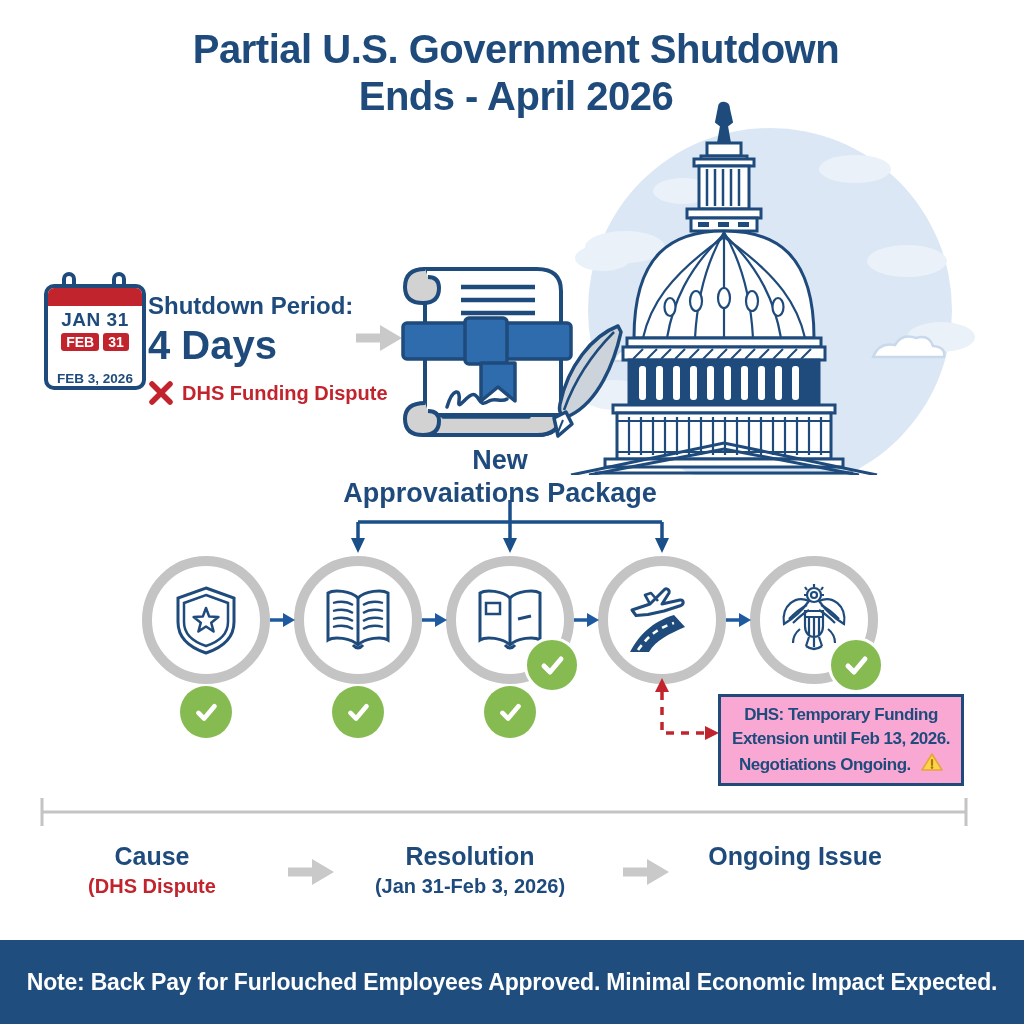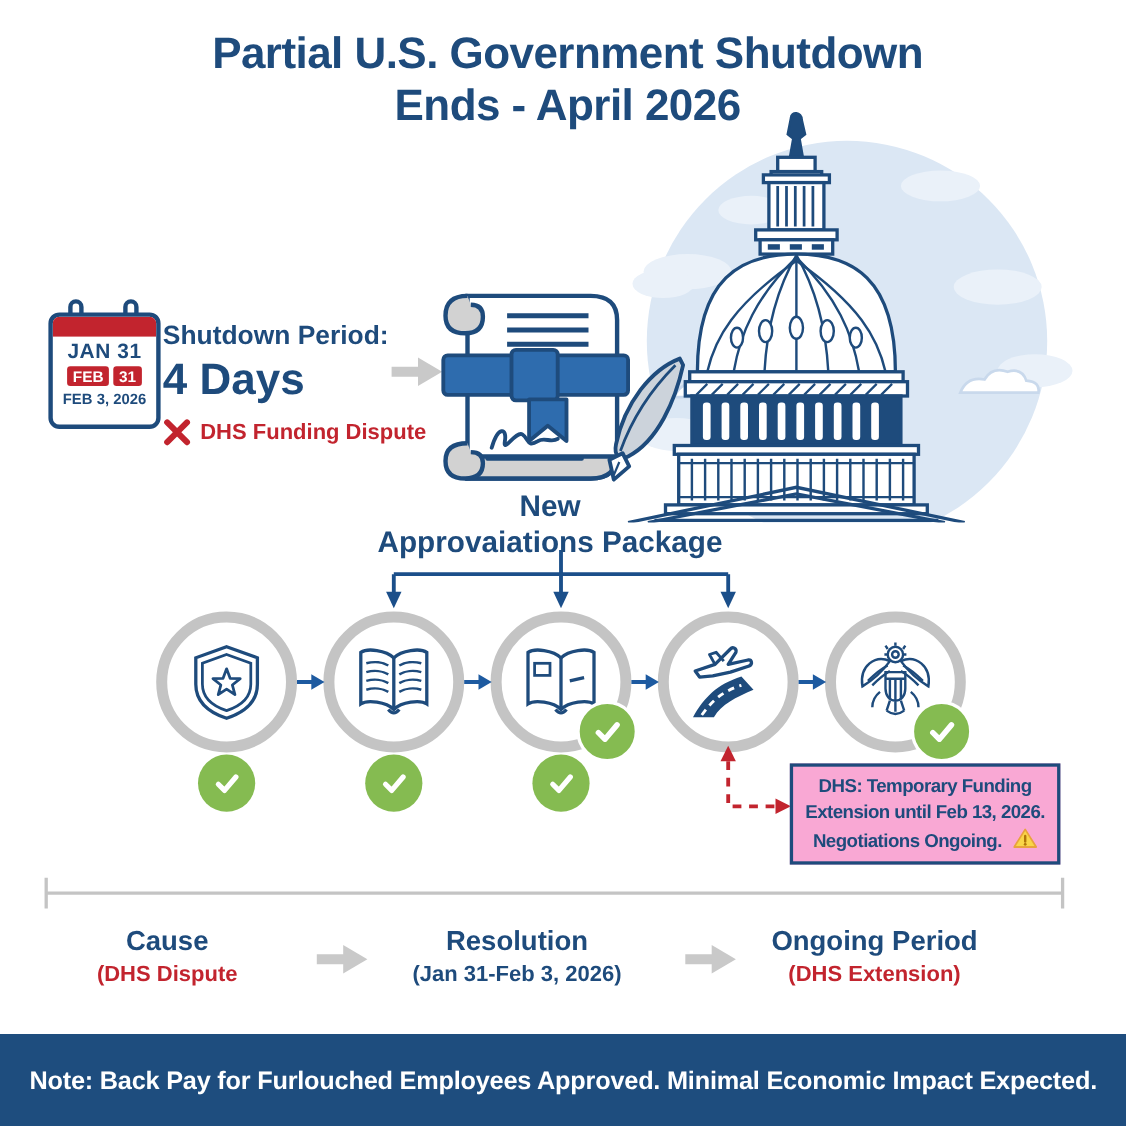--- a/index.html
+++ b/index.html
@@ -17,21 +17,21 @@
   .calendar{left:44px;top:272px;width:102px;height:120px;z-index:3}
   .cal-ring{position:absolute;top:0;width:14px;height:26px;background:#fff;
             border:4px solid var(--navy);border-radius:7px}
   .cal-body{position:absolute;top:12px;left:0;width:102px;height:106px;background:#fff;
             border:4px solid var(--navy);border-radius:10px;overflow:hidden;text-align:center}
   .cal-head{height:18px;background:var(--red)}
   .cal-start{margin-top:3px;font-size:19px;font-weight:bold;color:var(--navy);letter-spacing:.5px}
   .cal-badges{margin-top:2px;display:flex;justify-content:center;gap:4px}
   .cal-badge{background:var(--red);color:#fff;font-size:14px;font-weight:bold;
              padding:1px 5px;border-radius:3px}
-  .cal-end{margin-top:4px;font-size:13.5px;font-weight:bold;color:var(--navy)}
+  .cal-end{margin-top:20px;font-size:13.5px;font-weight:bold;color:var(--navy)}
   
   .shutdown{left:148px;top:292px;width:260px;z-index:3}
   .sd-label{font-size:24px;font-weight:bold;color:var(--navy)}
   .sd-days{font-size:40px;font-weight:bold;color:var(--navy);margin-top:3px}
   .sd-dispute{margin-top:12px;display:flex;align-items:center;gap:8px;
               color:var(--red);font-size:20px;font-weight:bold;white-space:nowrap}
   
   .package{left:250px;top:444px;width:500px;text-align:center;color:var(--navy);
            font-weight:bold;font-size:27px;line-height:1.22;z-index:3}
   
@@ -335,21 +335,20 @@
   </svg>
   <div class="abs tl-step" style="left:350px">
     <h3>Resolution</h3>
     <div class="tl-sub blue">(Jan 31-Feb 3, 2026)</div>
   </div>
   <svg class="abs" style="left:619px;top:856px;z-index:2" width="52" height="32" viewBox="0 0 52 32">
     <path d="M4,16 H30" stroke="var(--agray)" stroke-width="9"></path>
       <polygon points="28,3 50,16 28,29" fill="var(--agray)"></polygon>
   </svg>
   <div class="abs tl-step" style="left:675px">
-    <h3>Ongoing Period</h3>
-    <div class="tl-sub red">(DHS Extension)</div>
+    <h3>Ongoing Issue</h3>
   </div>
 
   <div class="abs footer">
     <span>Note: Back Pay for Furlouched Employees Approved. Minimal Economic Impact Expected.</span>
   </div>
 
 </div>
 
 </body></html>

